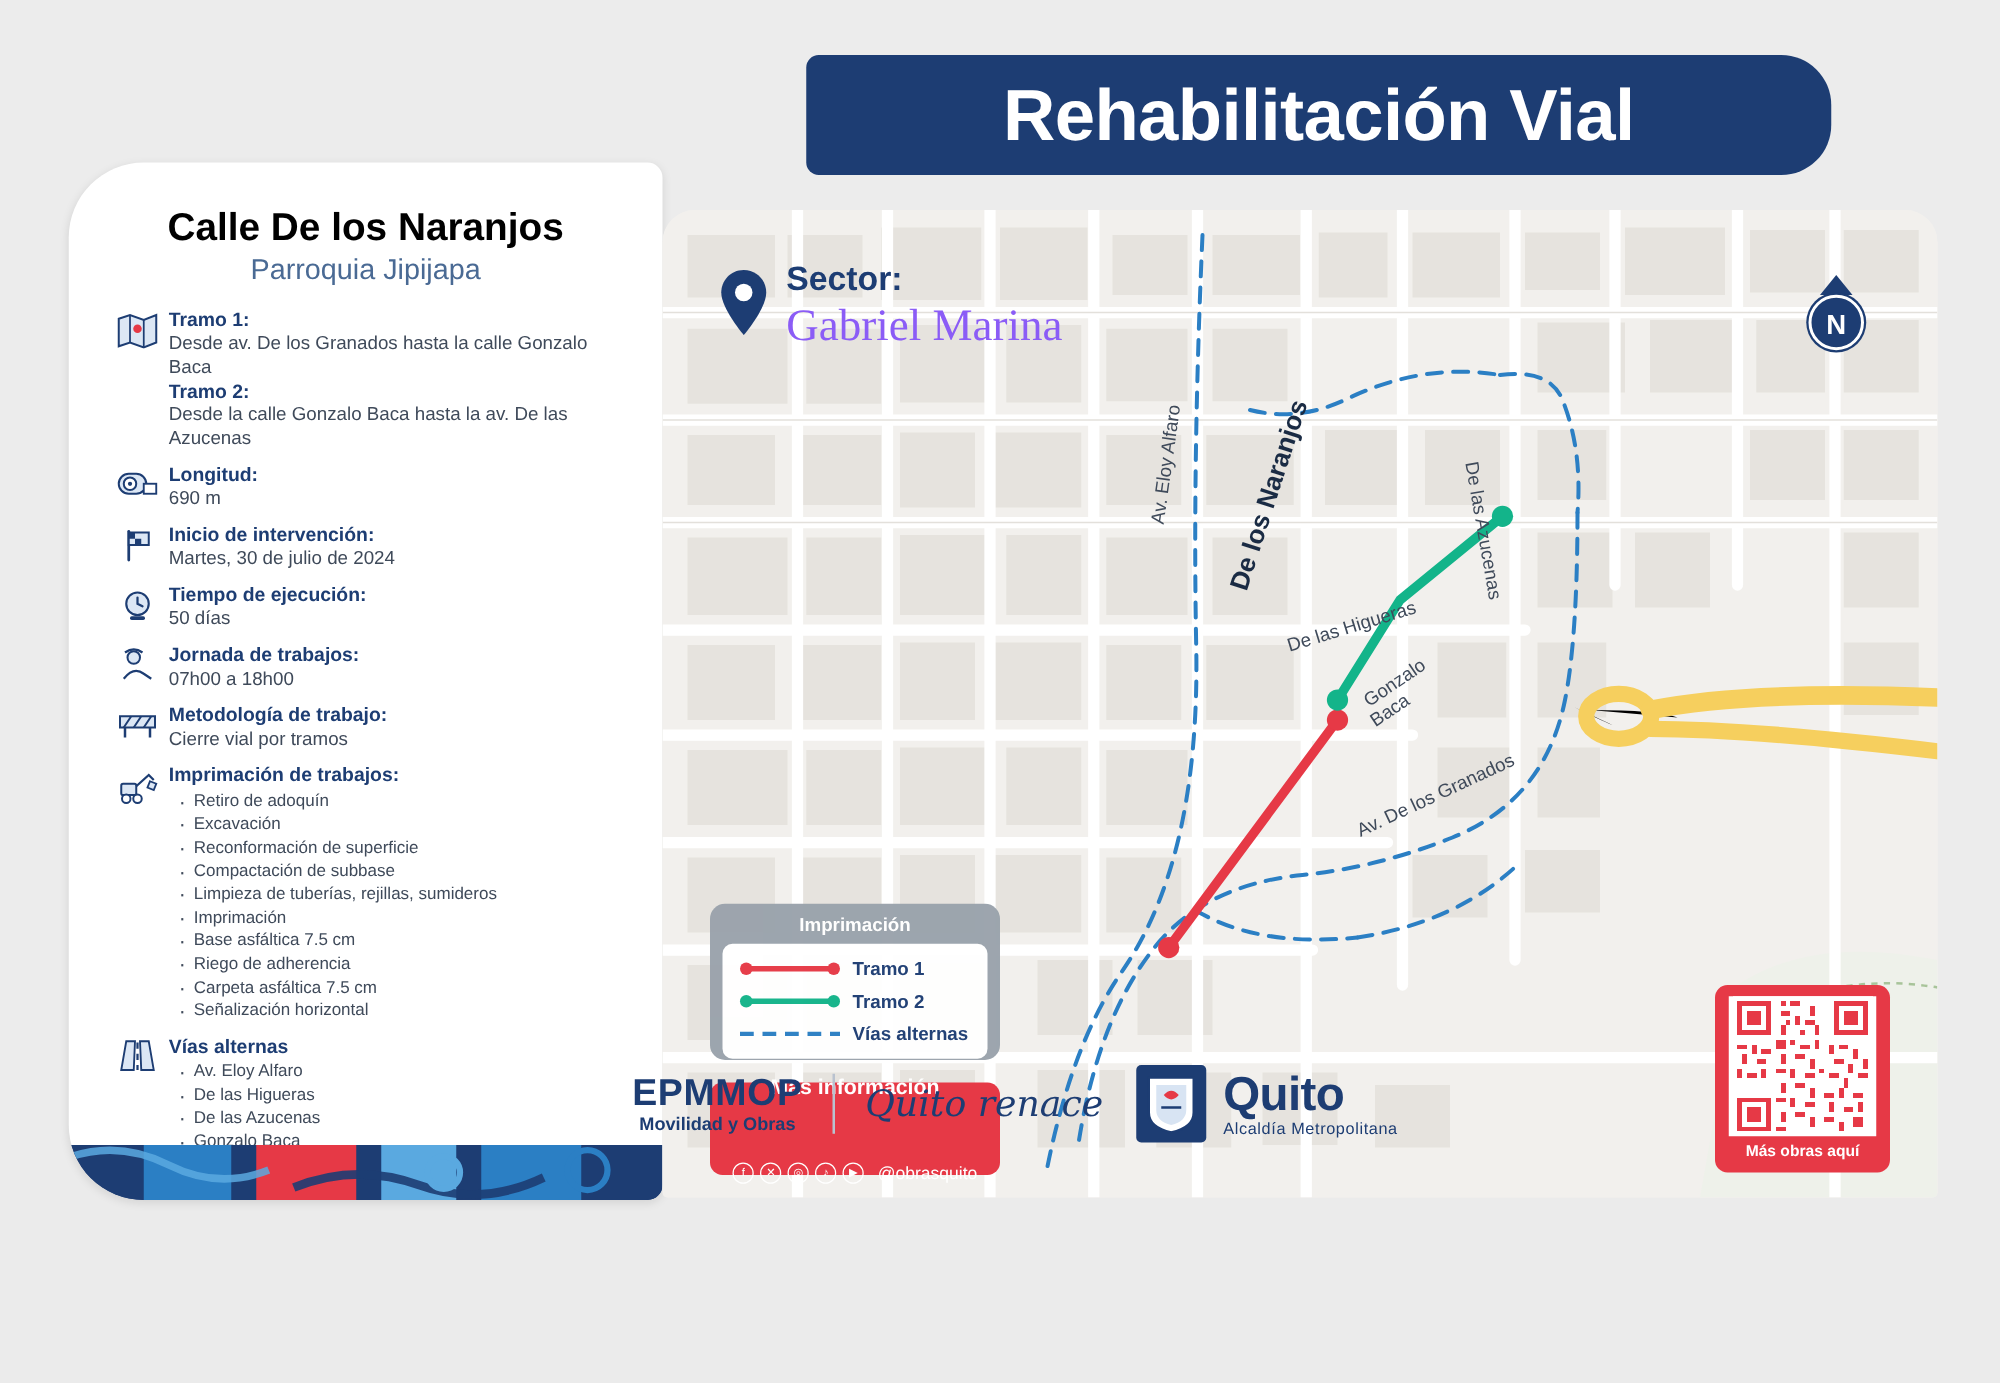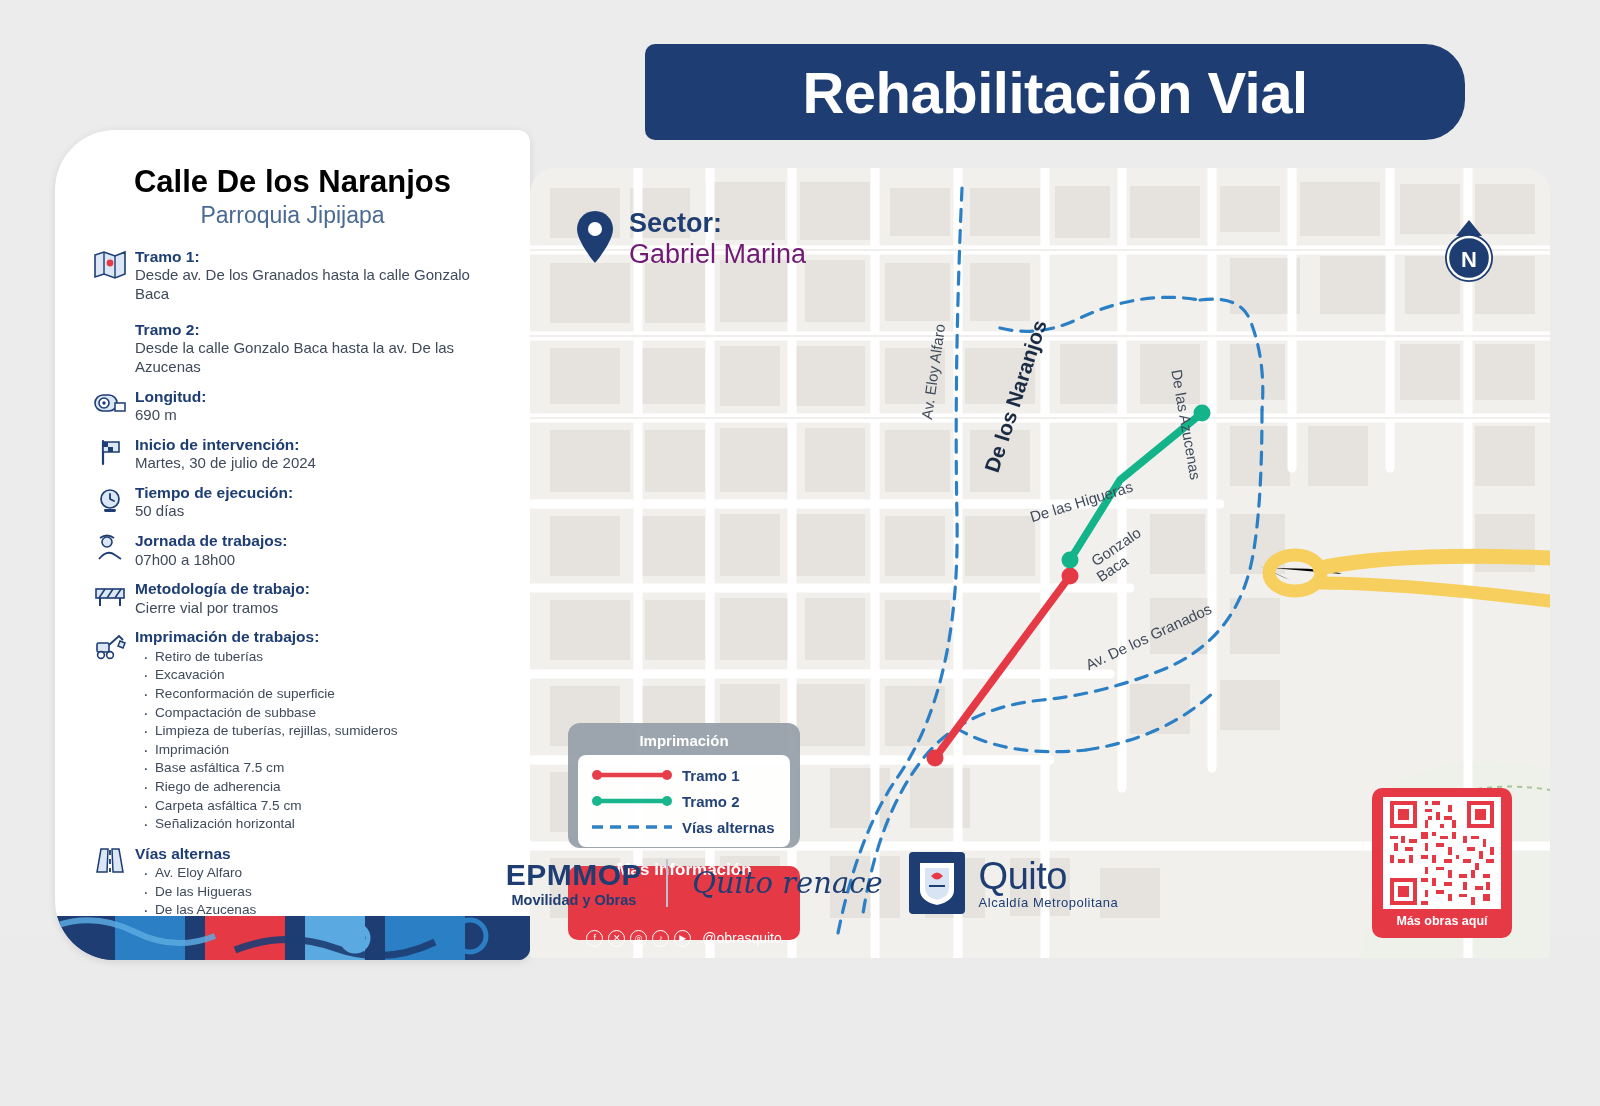--- a/index.html
+++ b/index.html
@@ -108,21 +108,21 @@
     overflow: hidden;
   }
   .map-svg { position: absolute; inset: 0; }
 
   .sector-box {
     position: absolute; left: 45px; top: 40px;
     display: flex; align-items: center;
   }
   .sector-text { margin-left: 14px; }
   .sector-label { font-size: 27px; color: #1d3d73; font-weight: bold; }
-  .sector-name { font-size: 27px; color: #701a75; }
+  .sector-name { font-size: 36px; color: #8b5cf6; font-family: Liberation Serif, serif; }
 
   .street-lbl {
     position: absolute;
     color: #3f4a5a;
     font-size: 15px;
     white-space: nowrap;
   }
   .street-main {
     position: absolute;
     color: #1a2b44;
@@ -184,21 +184,21 @@
   .footer {
     position: absolute; left: 12px; bottom: 22px; width: 1600px;
     display: flex; align-items: center; justify-content: center;
   }
   .epmmop-main { color: #1d3d73; font-size: 30px; font-weight: bold; letter-spacing: .5px; }
   .epmmop-sub { color: #1d3d73; font-size: 14.5px; font-weight: bold; }
   .vsep { width: 2px; height: 48px; background: #b9c2cf; margin: 0 24px; }
   .renace { color: #1d3d73; font-size: 29px; font-family: "DejaVu Serif", serif; font-style: italic; }
   .quito-shield { width: 56px; height: 62px; background: #1d3d73; border-radius: 4px; margin: 0 14px 0 26px;
                   display:flex; align-items:center; justify-content:center; }
-  .quito-main { color: #1d3d73; font-size: 38px; font-weight: normal; letter-spacing: -.5px; line-height: 1; }
+  .quito-main { color: #1d3d73; font-size: 38px; font-weight: bold; letter-spacing: -.5px; line-height: 1; }
   .quito-sub { color: #1d3d73; font-size: 13px; letter-spacing: .5px; }
 </style>
 </head>
 <body>
 
 <div id="root">
 
   <div class="header-banner">
     <div class="header-title">Rehabilitación Vial</div>
   </div>
@@ -213,21 +213,21 @@
         <div class="row-icon">
           <svg width="34" height="30" viewBox="0 0 34 30">
             <path d="M2 6 L11 3 L22 7 L32 3 L32 25 L22 29 L11 25 L2 28 Z" fill="#dce7f5" stroke="#1d3d73" stroke-width="1.6"></path>
             <path d="M11 3 L11 25 M22 7 L22 29" stroke="#1d3d73" stroke-width="1.4"></path>
             <circle cx="17" cy="14" r="3.4" fill="#e63946"></circle>
           </svg>
         </div>
         <div class="row-body">
           <div class="lbl">Tramo 1:</div>
           <div class="val">Desde av. De los Granados hasta la calle Gonzalo Baca</div>
-          <div class="lbl" style="margin-top:16px">Tramo 2:</div>
+          <div class="lbl" style="margin-top:0">Tramo 2:</div>
           <div class="val">Desde la calle Gonzalo Baca hasta la av. De las Azucenas</div>
         </div>
       </div>
 
       <div class="row">
         <div class="row-icon">
           <svg width="34" height="28" viewBox="0 0 34 28">
             <rect x="2" y="6" width="22" height="16" rx="8" fill="#dce7f5" stroke="#1d3d73" stroke-width="1.6"></rect>
             <circle cx="11" cy="14" r="5" fill="#fff" stroke="#1d3d73" stroke-width="1.6"></circle>
             <circle cx="11" cy="14" r="1.7" fill="#1d3d73"></circle>
@@ -302,21 +302,21 @@
             <rect x="4" y="14" width="12" height="9" rx="1.5" fill="#dce7f5" stroke="#1d3d73" stroke-width="1.6"></rect>
             <path d="M16 16 L26 7 L30 11" stroke="#1d3d73" stroke-width="1.8" fill="none"></path>
             <path d="M27 12 l5 2 l-2 5 l-5 -2 Z" fill="#dce7f5" stroke="#1d3d73" stroke-width="1.5"></path>
             <circle cx="8" cy="26" r="3.4" fill="#fff" stroke="#1d3d73" stroke-width="1.6"></circle>
             <circle cx="17" cy="26" r="3.4" fill="#fff" stroke="#1d3d73" stroke-width="1.6"></circle>
           </svg>
         </div>
         <div class="row-body">
           <div class="lbl">Imprimación de trabajos:</div>
           <ul class="bul">
-            <li>Retiro de tuberías</li>
+            <li>Retiro de adoquín</li>
             <li>Excavación</li>
             <li>Reconformación de superficie</li>
             <li>Compactación de subbase</li>
             <li>Limpieza de tuberías, rejillas, sumideros</li>
             <li>Imprimación</li>
             <li>Base asfáltica 7.5 cm</li>
             <li>Riego de adherencia</li>
             <li>Carpeta asfáltica 7.5 cm</li>
             <li>Señalización horizontal</li>
           </ul>

